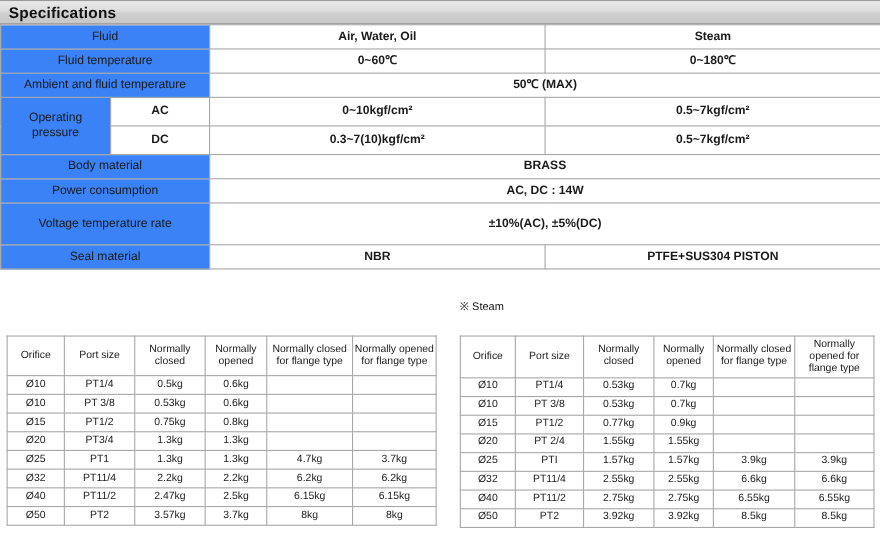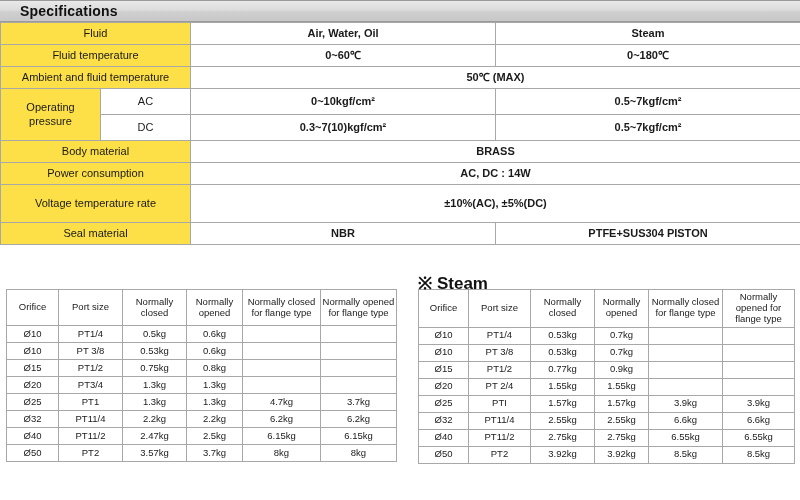--- a/index.html
+++ b/index.html
@@ -25,21 +25,21 @@
 
   
   .section-bar {
     position: relative;
     height: 22px;
     background: linear-gradient(to bottom, #e9e9e9 0%, #dcdcdc 45%, #cfcfcf 55%, #c8c8c8 100%);
     border-top: 1px solid #9a9a9a;
     border-bottom: 1px solid #9a9a9a;
     display: flex;
     align-items: center;
-    padding-left: 20px;
+    padding-left: 8px;
     box-sizing: border-box;
   }
   .section-bar .title {
     font-size: 14px;
     font-weight: bold;
     color: #111111;
     letter-spacing: 0.2px;
   }
 
   
@@ -57,24 +57,24 @@
     padding: 3px 4px;
     text-align: center;
     vertical-align: middle;
     font-size: 11px;
     line-height: 1.25;
     height: 22px;
     box-sizing: border-box;
   }
   .spec-table td.label {
     font-weight: normal;
-    background: #fde047;
+    background: #3b82f6;
   }
   .spec-table td.sub {
-    font-weight: normal;
+    font-weight: bold;
   }
   .spec-table td.val {
     font-weight: bold;
   }
   .spec-table tr.tall td { height: 26px; }
 
   
   .weight-area {
     position: relative;
     width: 800px;
@@ -82,24 +82,24 @@
     box-sizing: border-box;
   }
   .wt-block {
     position: absolute;
     top: 12px;
   }
   .wt-left { left: 6px; width: 390px; }
   .wt-right { left: 418px; width: 376px; }
 
   .wt-caption {
-    font-size: 17px;
-    font-weight: bold;
+    font-size: 10px;
+    font-weight: normal;
     color: #111;
-    margin-bottom: 4px;
+    margin-bottom: 20px;
     height: 14px;
   }
   .wt-table {
     border-collapse: collapse;
     width: 100%;
     table-layout: fixed;
   }
   .wt-table th, .wt-table td {
     border: 1px solid #a8a8a8;
     font-size: 9.5px;

